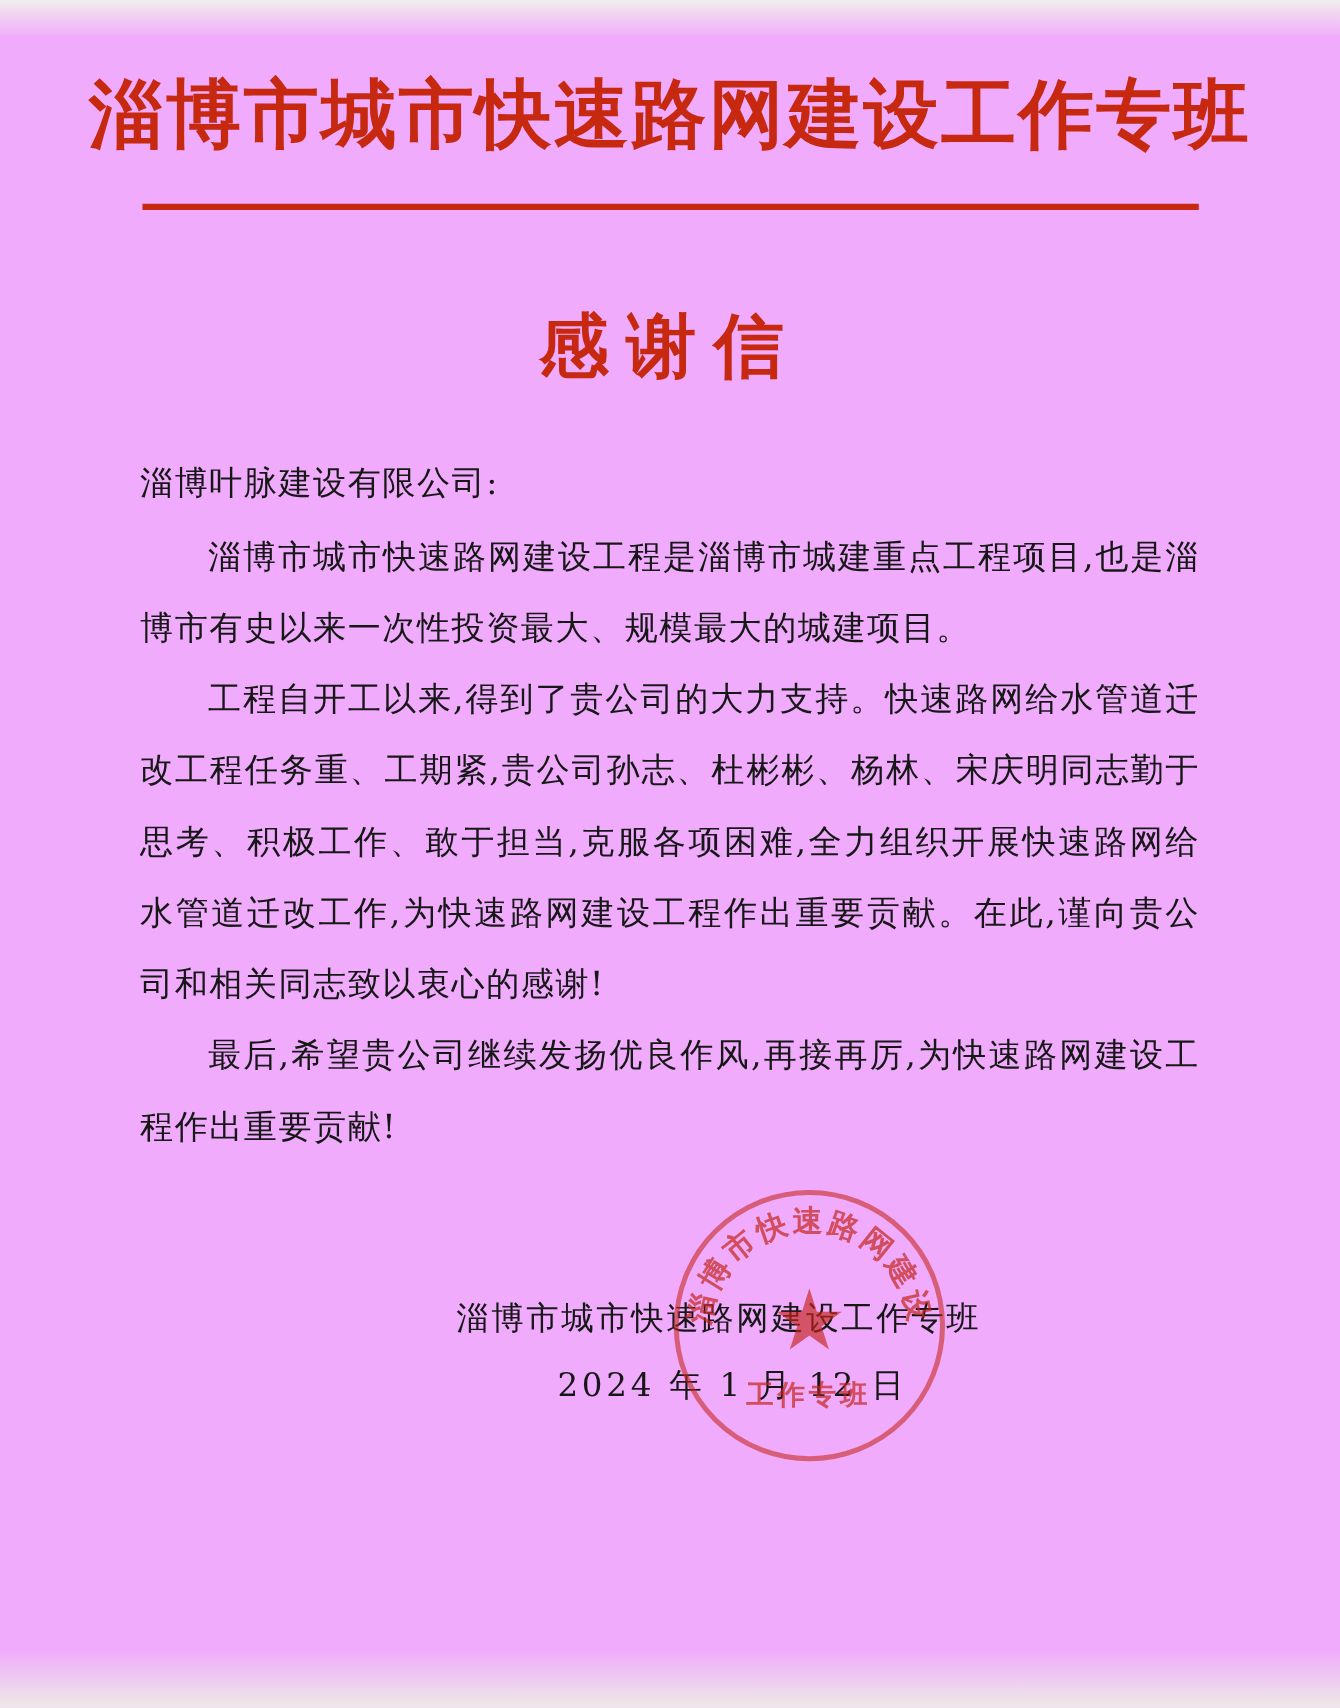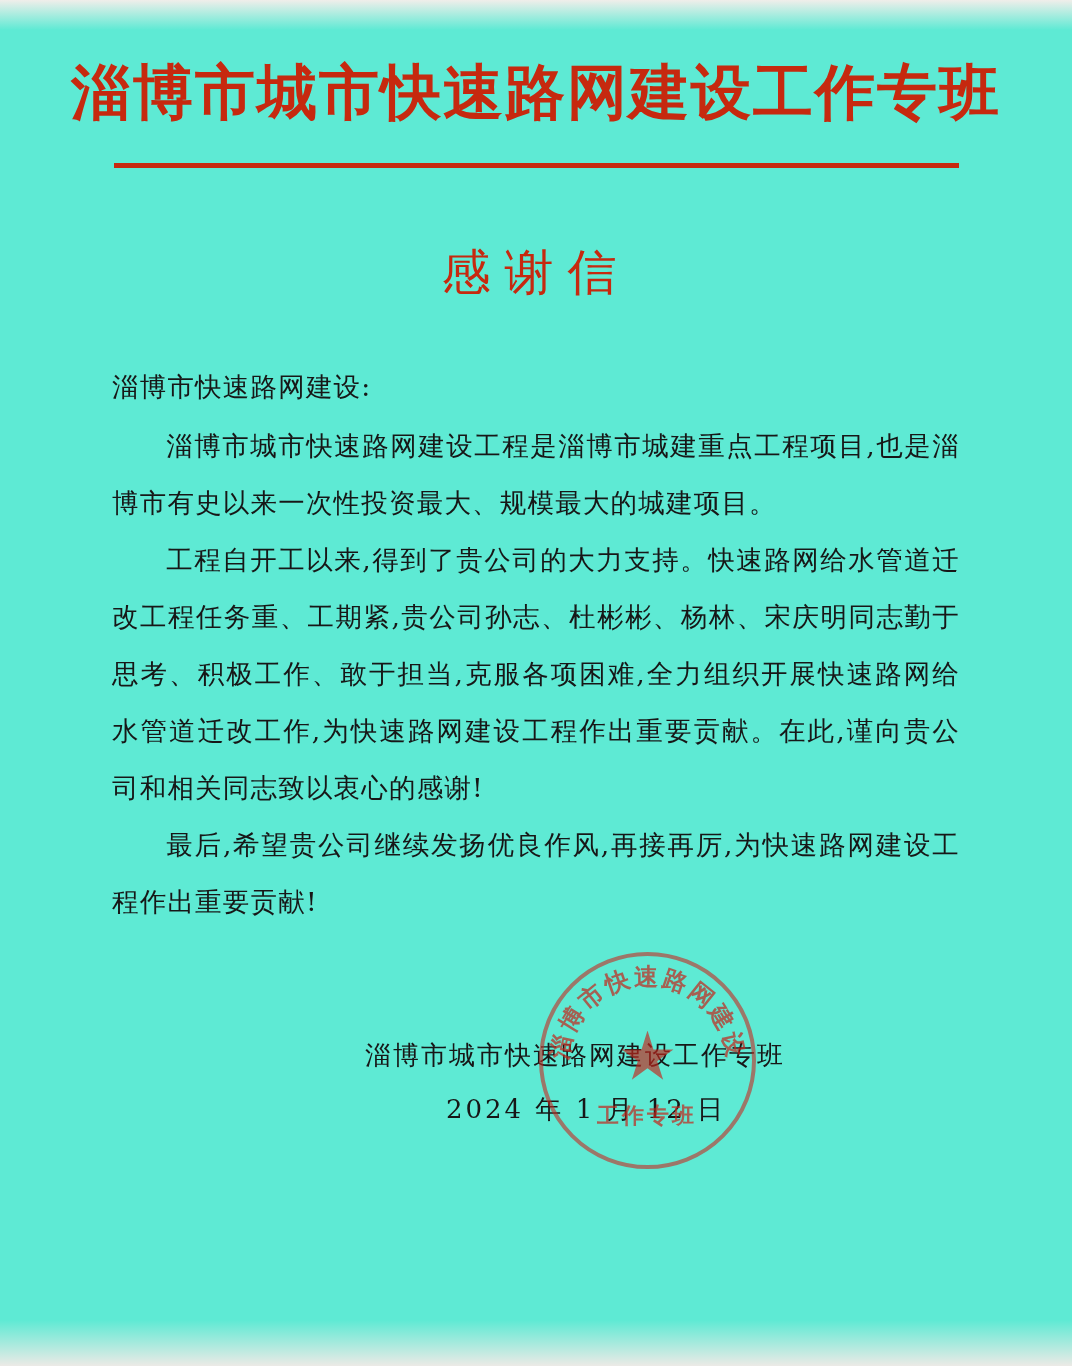--- a/index.html
+++ b/index.html
@@ -11,21 +11,21 @@
     width: 1072px;
     height: 1366px;
     position: relative;
     font-family: "DejaVu Serif", "Liberation Serif", serif;
     overflow: hidden;
   }
 
   .page {
     position: absolute;
     inset: 0;
-    background: #5eead4;
+    background: #f0abfc;
   }
 
   
   .page::before {
     content: "";
     position: absolute;
     top: 0; left: 0; right: 0; height: 30px;
     background: linear-gradient(180deg, #f0eeea 0%, rgba(253,253,251,0) 100%);
     pointer-events: none;
   }
@@ -59,22 +59,22 @@
     height: 5px;
     background: #c6290f;
   }
 
   .doc-title {
     position: absolute;
     top: 240px;
     width: 100%;
     text-align: center;
     color: #c6290f;
-    font-weight: 400;
-    font-size: 49px;
+    font-weight: 700;
+    font-size: 56px;
     letter-spacing: 14px;
   }
 
   .body-block {
     position: absolute;
     top: 358px;
     left: 112px;
     width: 848px;
     color: #171717;
     font-size: 26.5px;
@@ -166,21 +166,21 @@
 <div class="page">
 
   <div class="letterhead">
     <div class="letterhead-title">淄博市城市快速路网建设工作专班</div>
     <div class="letterhead-rule"></div>
   </div>
 
   <div class="doc-title">感谢信</div>
 
   <div class="body-block">
-    <p class="salutation">淄博市快速路网建设:</p>
+    <p class="salutation">淄博叶脉建设有限公司:</p>
     <p class="para">淄博市城市快速路网建设工程是淄博市城建重点工程项目,也是淄博市有史以来一次性投资最大、规模最大的城建项目。</p>
     <p class="para">工程自开工以来,得到了贵公司的大力支持。快速路网给水管道迁改工程任务重、工期紧,贵公司孙志、杜彬彬、杨林、宋庆明同志勤于思考、积极工作、敢于担当,克服各项困难,全力组织开展快速路网给水管道迁改工作,为快速路网建设工程作出重要贡献。在此,谨向贵公司和相关同志致以衷心的感谢!</p>
     <p class="para">最后,希望贵公司继续发扬优良作风,再接再厉,为快速路网建设工程作出重要贡献!</p>
   </div>
 
   <div class="signature">
     <span class="sign-org">淄博市城市快速路网建设工作专班</span>
     <span class="sign-date">2024 年 1 月 12 日</span>
   </div>
 

